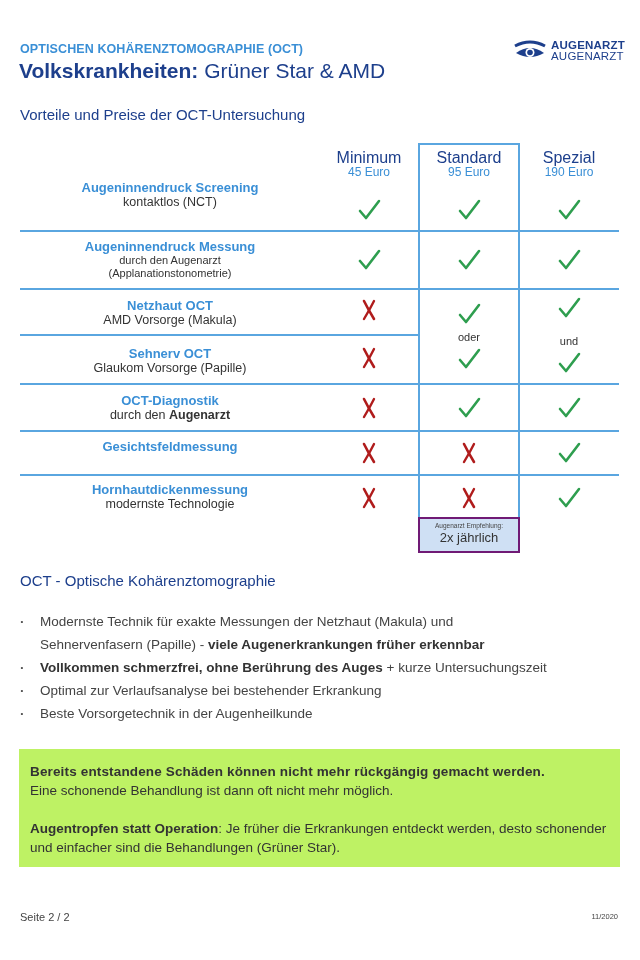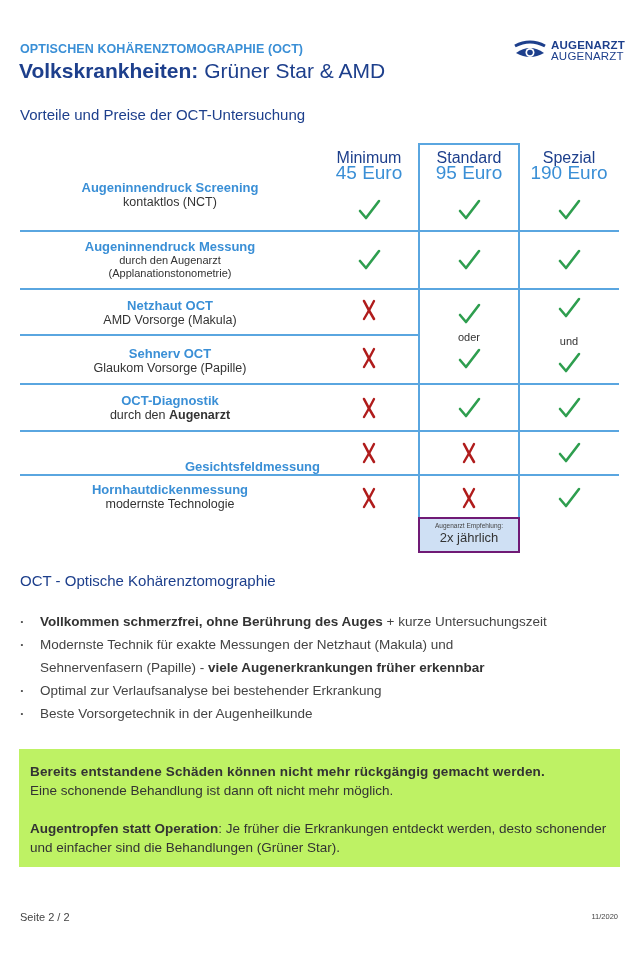--- a/index.html
+++ b/index.html
@@ -21,21 +21,21 @@
   .table { position: absolute; left: 20px; top: 143px; width: 600px; height: 412px; }
   .hline { position: absolute; left: 0; width: 599px; height: 2px; background: #5aa6e0; }
   .hline.short { width: 399px; }
   .std-box { position: absolute; left: 398px; top: 0; width: 102px; height: 410px; border: 2px solid #5aa6e0; }
   .rec-box { position: absolute; left: 398px; top: 374px; width: 102px; height: 36px; background: #cfe0f4; border: 2px solid #701a75; border-top-width: 2px; text-align: center; }
   .rec-box .small { font-size: 6.5px; color: #444; display: block; margin-top: 3px; }
   .rec-box .big { font-size: 13px; color: #333; display: block; margin-top: 1px; }
 
   .col-head { position: absolute; top: 7px; width: 100px; text-align: center; line-height: 15px; }
   .col-head .name { font-size: 16px; font-weight: normal; color: #1d3f8c; display: block; }
-  .col-head .price { font-size: 19px; color: #3a8fd6; display: block; }
+  .col-head .price { font-size: 12px; color: #3a8fd6; display: block; }
 
   .row-label { position: absolute; left: 0; width: 300px; text-align: center; }
   .row-label .main { font-size: 13px; font-weight: bold; color: #3a8fd6; display: block; line-height: 15px; }
   .row-label .sub { font-size: 12.5px; color: #333; display: block; line-height: 15px; }
   .row-label .sub.small { font-size: 11px; line-height: 13px; }
   .row-label .sub b { font-weight: bold; }
 
   .mark { position: absolute; width: 30px; height: 30px; }
   .mark svg { width: 100%; height: 100%; }
   .join-word { position: absolute; font-size: 11px; color: #333; width: 100px; text-align: center; }
@@ -113,21 +113,21 @@
     <span class="sub">AMD Vorsorge (Makula)</span>
   </div>
   <div class="row-label" style="top:203px;">
     <span class="main">Sehnerv OCT</span>
     <span class="sub">Glaukom Vorsorge (Papille)</span>
   </div>
   <div class="row-label" style="top:250px;">
     <span class="main">OCT-Diagnostik</span>
     <span class="sub"><span>durch den </span><b>Augenarzt</b></span>
   </div>
-  <div class="row-label" style="top:316px;text-align:right;">
+  <div class="row-label" style="top:296px;">
     <span class="main">Gesichtsfeldmessung</span>
   </div>
   <div class="row-label" style="top:339px;">
     <span class="main">Hornhautdickenmessung</span>
     <span class="sub">modernste Technologie</span>
   </div>
 
   <div class="join-word" style="left:399px; top:188px;">oder</div>
   <div class="join-word" style="left:499px; top:192px;">und</div>
 
@@ -206,22 +206,22 @@
 
   <div class="rec-box">
     <span class="small">Augenarzt Empfehlung:</span>
     <span class="big">2x jährlich</span>
   </div>
 </div>
 
 <div class="section-title" style="top:572px;">OCT - Optische Kohärenztomographie</div>
 
 <ul class="bullets">
+  <li><span>Modernste Technik für exakte Messungen der Netzhaut (Makula) und</span><br><span>Sehnervenfasern (Papille) - </span><b>viele Augenerkrankungen früher erkennbar</b></li>
   <li><b>Vollkommen schmerzfrei, ohne Berührung des Auges</b><span> + kurze Untersuchungszeit</span></li>
-  <li><span>Modernste Technik für exakte Messungen der Netzhaut (Makula) und</span><br><span>Sehnervenfasern (Papille) - </span><b>viele Augenerkrankungen früher erkennbar</b></li>
   <li><span>Optimal zur Verlaufsanalyse bei bestehender Erkrankung</span></li>
   <li><span>Beste Vorsorgetechnik in der Augenheilkunde</span></li>
 </ul>
 
 <div class="note">
   <p><b class="justify">Bereits entstandene Schäden können nicht mehr rückgängig gemacht werden.</b><br><span>Eine schonende Behandlung ist dann oft nicht mehr möglich.</span></p>
   <p><b>Augentropfen statt Operation</b><span>: Je früher die Erkrankungen entdeckt werden, desto schonender und einfacher sind die Behandlungen (Grüner Star).</span></p>
 </div>
 
 <div class="footer-left">Seite 2 / 2</div>

